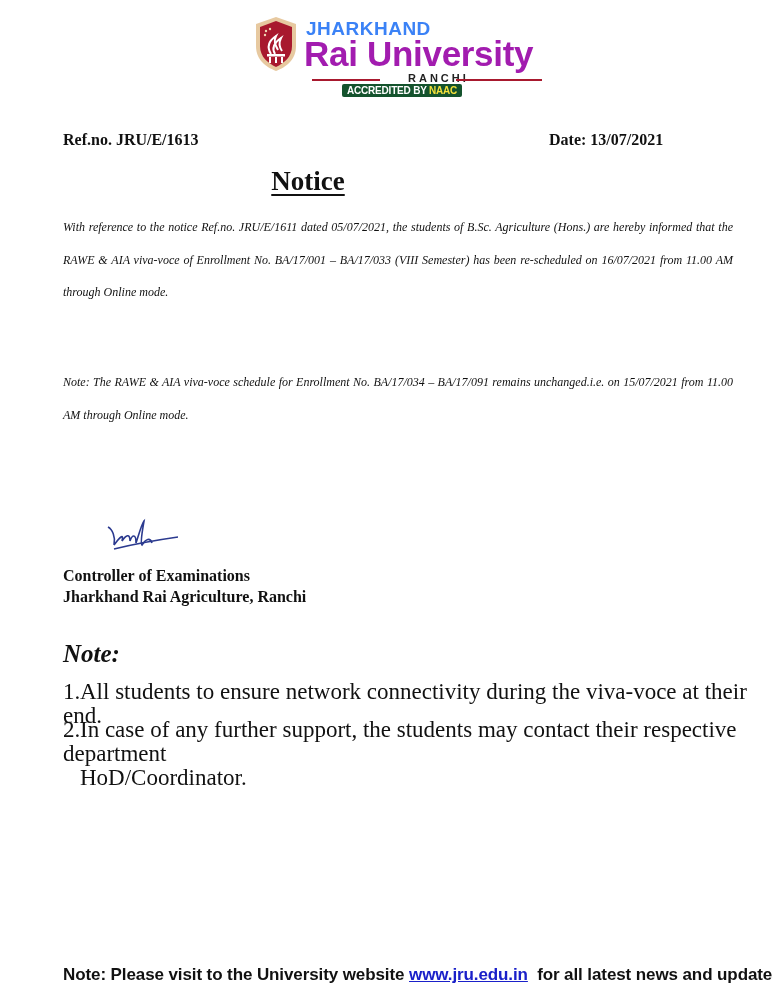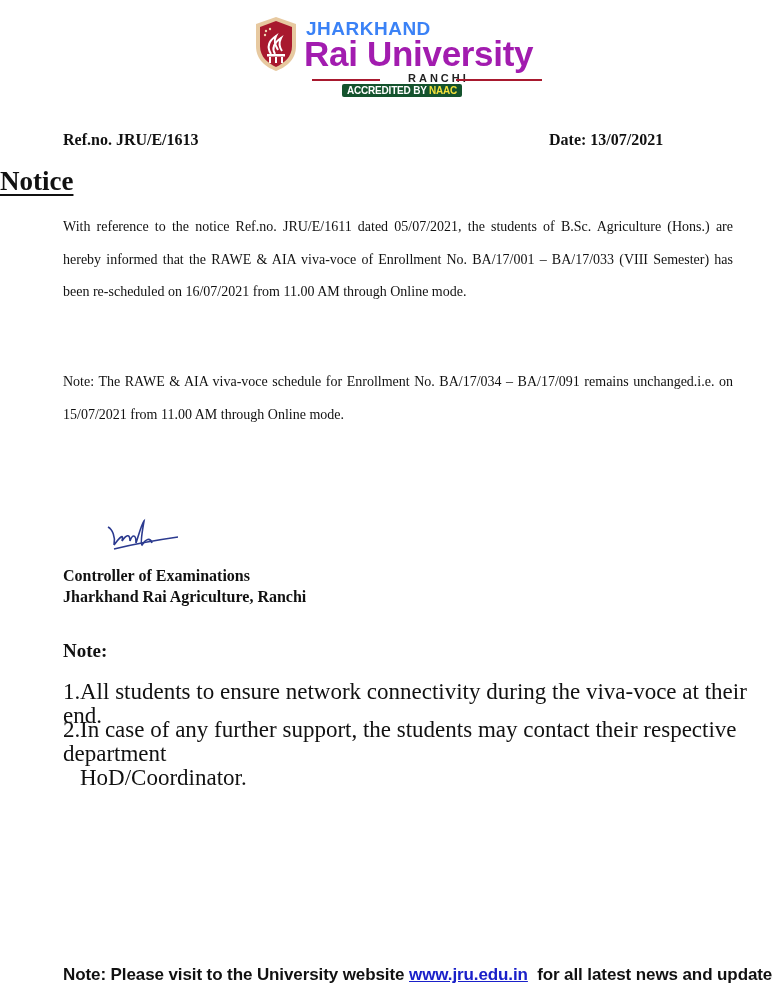--- a/index.html
+++ b/index.html
@@ -16,32 +16,32 @@
     .logo-line.l { left: 0; width: 68px; }
     .logo-line.r { right: 0; width: 86px; }
     .logo-ranchi { position: absolute; left: 78px; top: 0; font-family: "Liberation Sans", sans-serif; font-weight: bold; font-size: 11px; letter-spacing: 3px; color: #222; padding-left: 18px; }
     .logo-naac { position: absolute; left: 88px; top: 70px; background: #14532d; color: #fff; font-family: "Liberation Sans", sans-serif; font-weight: bold; font-size: 10px; padding: 1px 5px; border-radius: 2px; white-space: nowrap; letter-spacing: -0.2px; }
     .logo-naac .hl { color: #f3e03a; }
 
     
     .ref { position: absolute; left: 63px; top: 131px; font-weight: bold; font-size: 16px; }
     .date { position: absolute; left: 549px; top: 131px; font-weight: bold; font-size: 16px; }
 
-    .title { position: absolute; left: 0; width: 616px; top: 166px; font-weight: bold; font-size: 27px; }
+    .title { position: absolute; left: 0; width: 616px; top: 166px; text-align: center; font-weight: bold; font-size: 27px; }
     .title span { text-decoration: underline; text-decoration-thickness: 2px; text-underline-offset: 4px; }
 
-    .para { position: absolute; left: 63px; width: 670px; font-size: 14px; line-height: 32.5px; text-align: justify; }
+    .para { position: absolute; left: 63px; width: 670px; font-size: 12px; line-height: 32.5px; text-align: justify; font-style: italic; }
     .p1 { top: 211px; }
     .p2 { top: 366px; }
 
     .signature { position: absolute; left: 100px; top: 515px; width: 80px; height: 50px; }
 
     .sig-title { position: absolute; left: 63px; top: 565px; font-weight: bold; font-size: 16px; line-height: 21px; }
 
-    .notes-head { position: absolute; left: 63px; top: 640px; font-weight: bold; font-size: 19px; }
+    .notes-head { position: absolute; left: 63px; top: 640px; font-weight: bold; font-size: 25px; font-style: italic; }
     .note-item { position: absolute; left: 63px; width: 690px; font-size: 23px; line-height: 24px; }
     .n1 { top: 680px; }
     .n2 { top: 718px; }
     .note-item .num { display: inline-block; width: 17px; }
     .note-item .cont { display: block; padding-left: 17px; }
 
     .footer { position: absolute; left: 63px; top: 965px; font-family: "Liberation Sans", sans-serif; font-weight: bold; font-size: 17px; white-space: nowrap; letter-spacing: -0.1px; }
     .footer a { color: #1a20c9; text-decoration: underline; }
   </style>
 </head>

